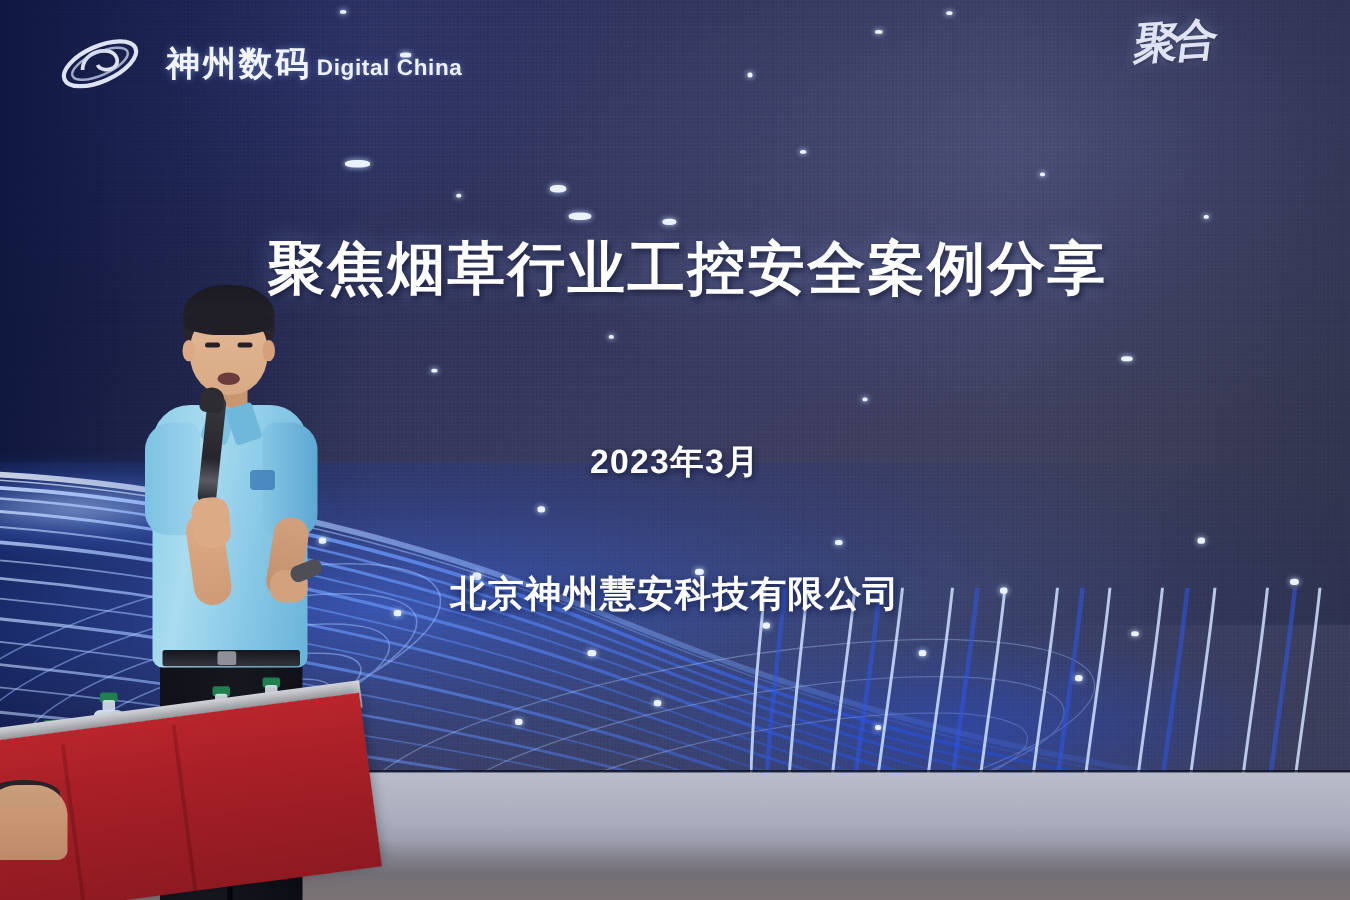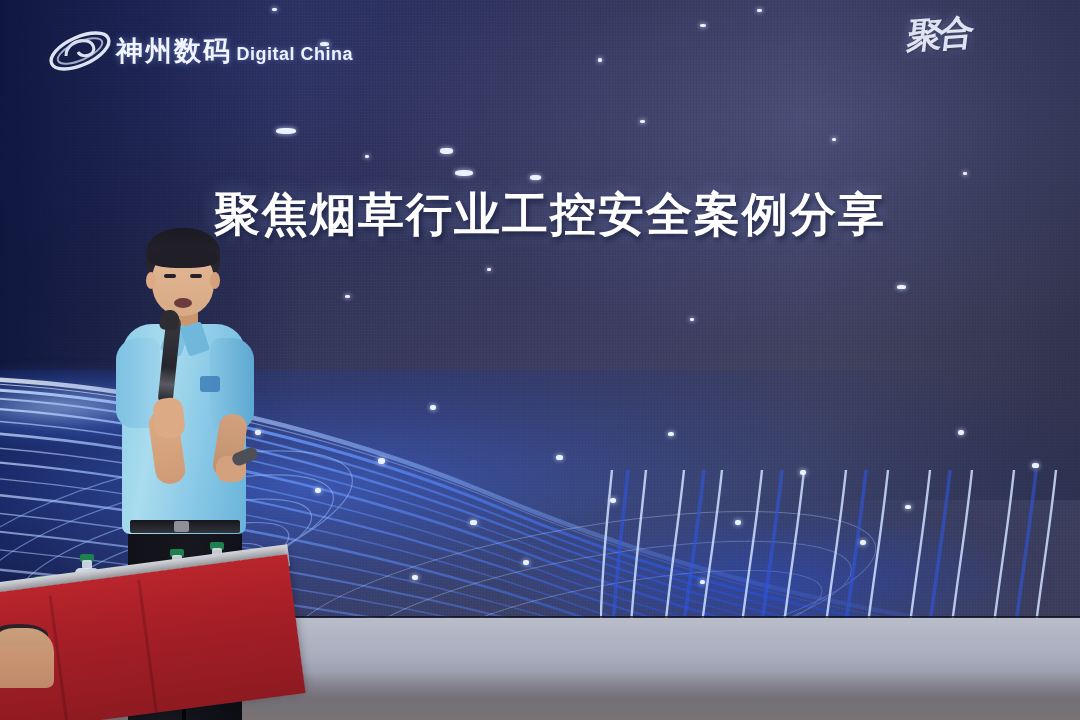--- a/index.html
+++ b/index.html
@@ -69,21 +69,21 @@
   .particle{
     position:absolute;
     background:#eaf2ff;
     border-radius:40%;
     box-shadow:0 0 4px 1px rgba(200,225,255,.55);
   }
 
   
   .logo-left{
     position:absolute; left:44px; top:22px;
-    display:flex; align-items:center; gap:0;
+    display:flex; align-items:center; gap:17px;
   }
   .swirl{ width:72px; height:58px; flex:0 0 auto; }
   .logo-left-text{ line-height:1; }
   .logo-cn{
     font-size:27px; font-weight:700; color:#f2f5ff;
     letter-spacing:2px;
     text-shadow:0 0 6px rgba(150,180,255,.5);
   }
   .logo-en{
     margin-top:5px;
@@ -460,20 +460,22 @@
         <span class="logo-cn">神州数码</span>
         <span class="logo-en">Digital China</span>
       </span>
     </div>
 
     <div class="logo-right">
       <span class="brush-cn">聚合</span>
     </div>
 
     <div class="main-title">聚焦烟草行业工控安全案例分享</div>
+    <div class="sub-date">2023年3月</div>
+    <div class="sub-company">北京神州慧安科技有限公司</div>
   </div>
 
   <div class="floor-edge"></div>
   <div class="floor">
     <div class="floor-shade" style="top:54px"></div>
   </div>
 
   <div class="speaker">
     <div class="sp-pants"></div>
     <div class="sp-pants-split"></div>

